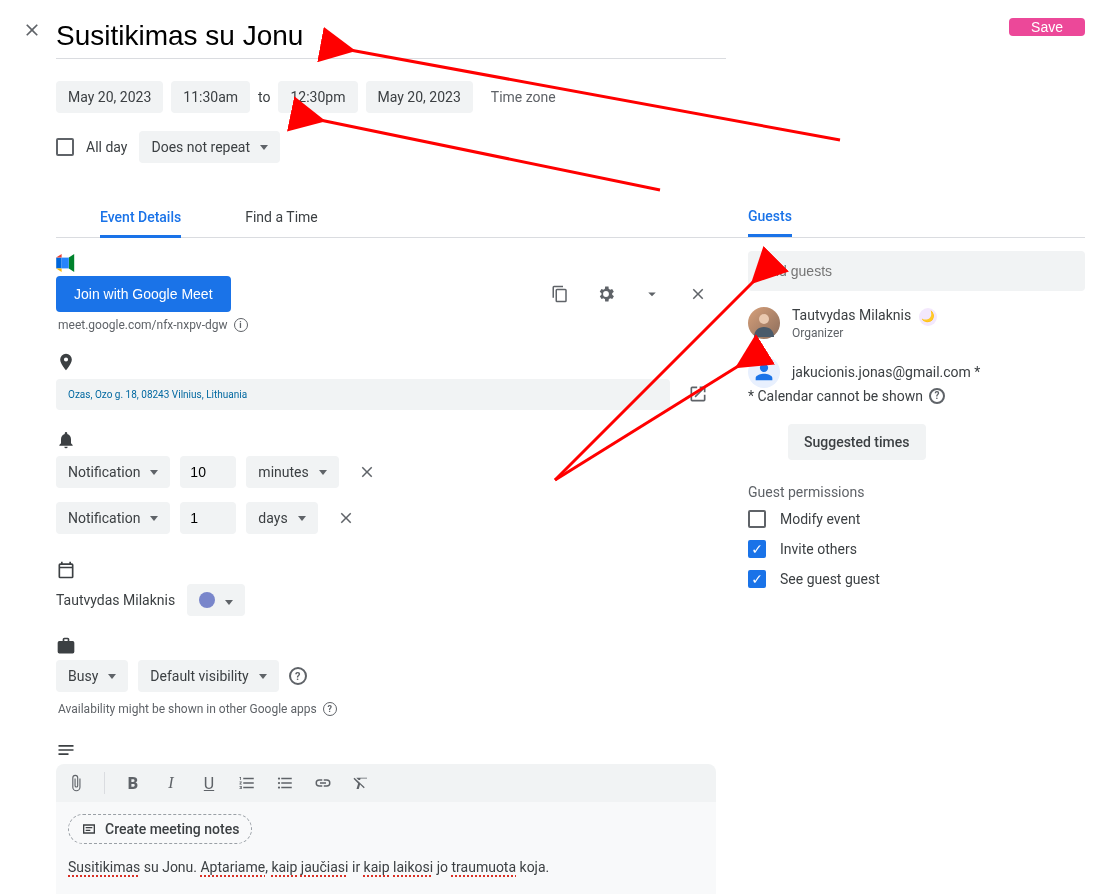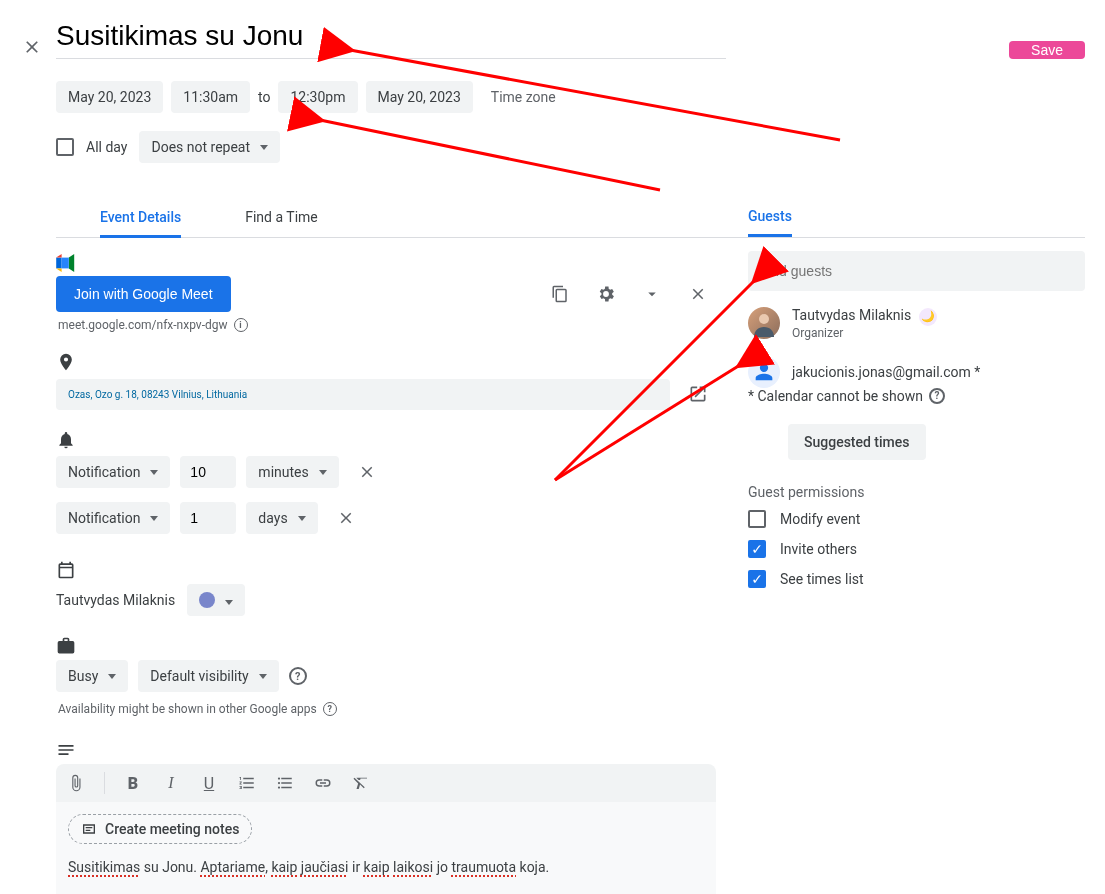--- a/index.html
+++ b/index.html
@@ -1,19 +1,19 @@
 <!DOCTYPE html>
 <html><head>
 <meta charset="utf-8">
 <style>
   * { box-sizing: border-box; }
   html,body { margin:0; padding:0; font-family: "Google Sans", Roboto, Arial, sans-serif; color:#3c4043; background:#fff; }
   body { width:1105px; height:894px; position:relative; overflow:hidden; }
 
-  .topbar { display:flex; align-items:flex-end; padding:18px 20px 4px 20px; }
+  .topbar { display:flex; align-items:flex-start; padding:18px 20px 4px 20px; }
   .close-x { width:24px; height:24px; color:#5f6368; cursor:pointer; margin-right:12px; display:flex; align-items:center; justify-content:center; }
   .title-input { flex:1; font-size:28px; font-weight:400; border:none; border-bottom:1px solid #dadce0; padding:2px 0 6px 0; outline:none; max-width:670px; }
   .save-btn { margin-left:auto; background:#ec4899; color:#fff; border:none; border-radius:4px; padding:1px 22px; font-size:14px; font-weight:500; cursor:pointer; }
 
   .row { display:flex; align-items:center; gap:8px; }
   .content { padding-left:56px; padding-top:18px; padding-right:20px; }
   .chip { background:#f1f3f4; border-radius:4px; padding:8px 12px; font-size:14px; color:#3c4043; cursor:pointer; }
   .linkish { color:#5f6368; font-size:14px; cursor:pointer; }
   .to-word { font-size:14px; color:#3c4043; }
 
@@ -320,21 +320,21 @@
       <div class="gp-row">
         <span class="checkbox2"></span>
         <span>Modify event</span>
       </div>
       <div class="gp-row">
         <span class="checkbox2 checked">✓</span>
         <span>Invite others</span>
       </div>
       <div class="gp-row">
         <span class="checkbox2 checked">✓</span>
-        <span>See times list</span>
+        <span>See guest guest</span>
       </div>
     </div>
   </div>
 </div>
 
 <svg class="arrow-overlay" width="1105" height="894">
   <defs>
     <marker id="ah" markerWidth="12" markerHeight="12" refX="2" refY="6" orient="auto">
       <path d="M12 0 L0 6 L12 12 z" fill="#ff0000"></path>
     </marker>

